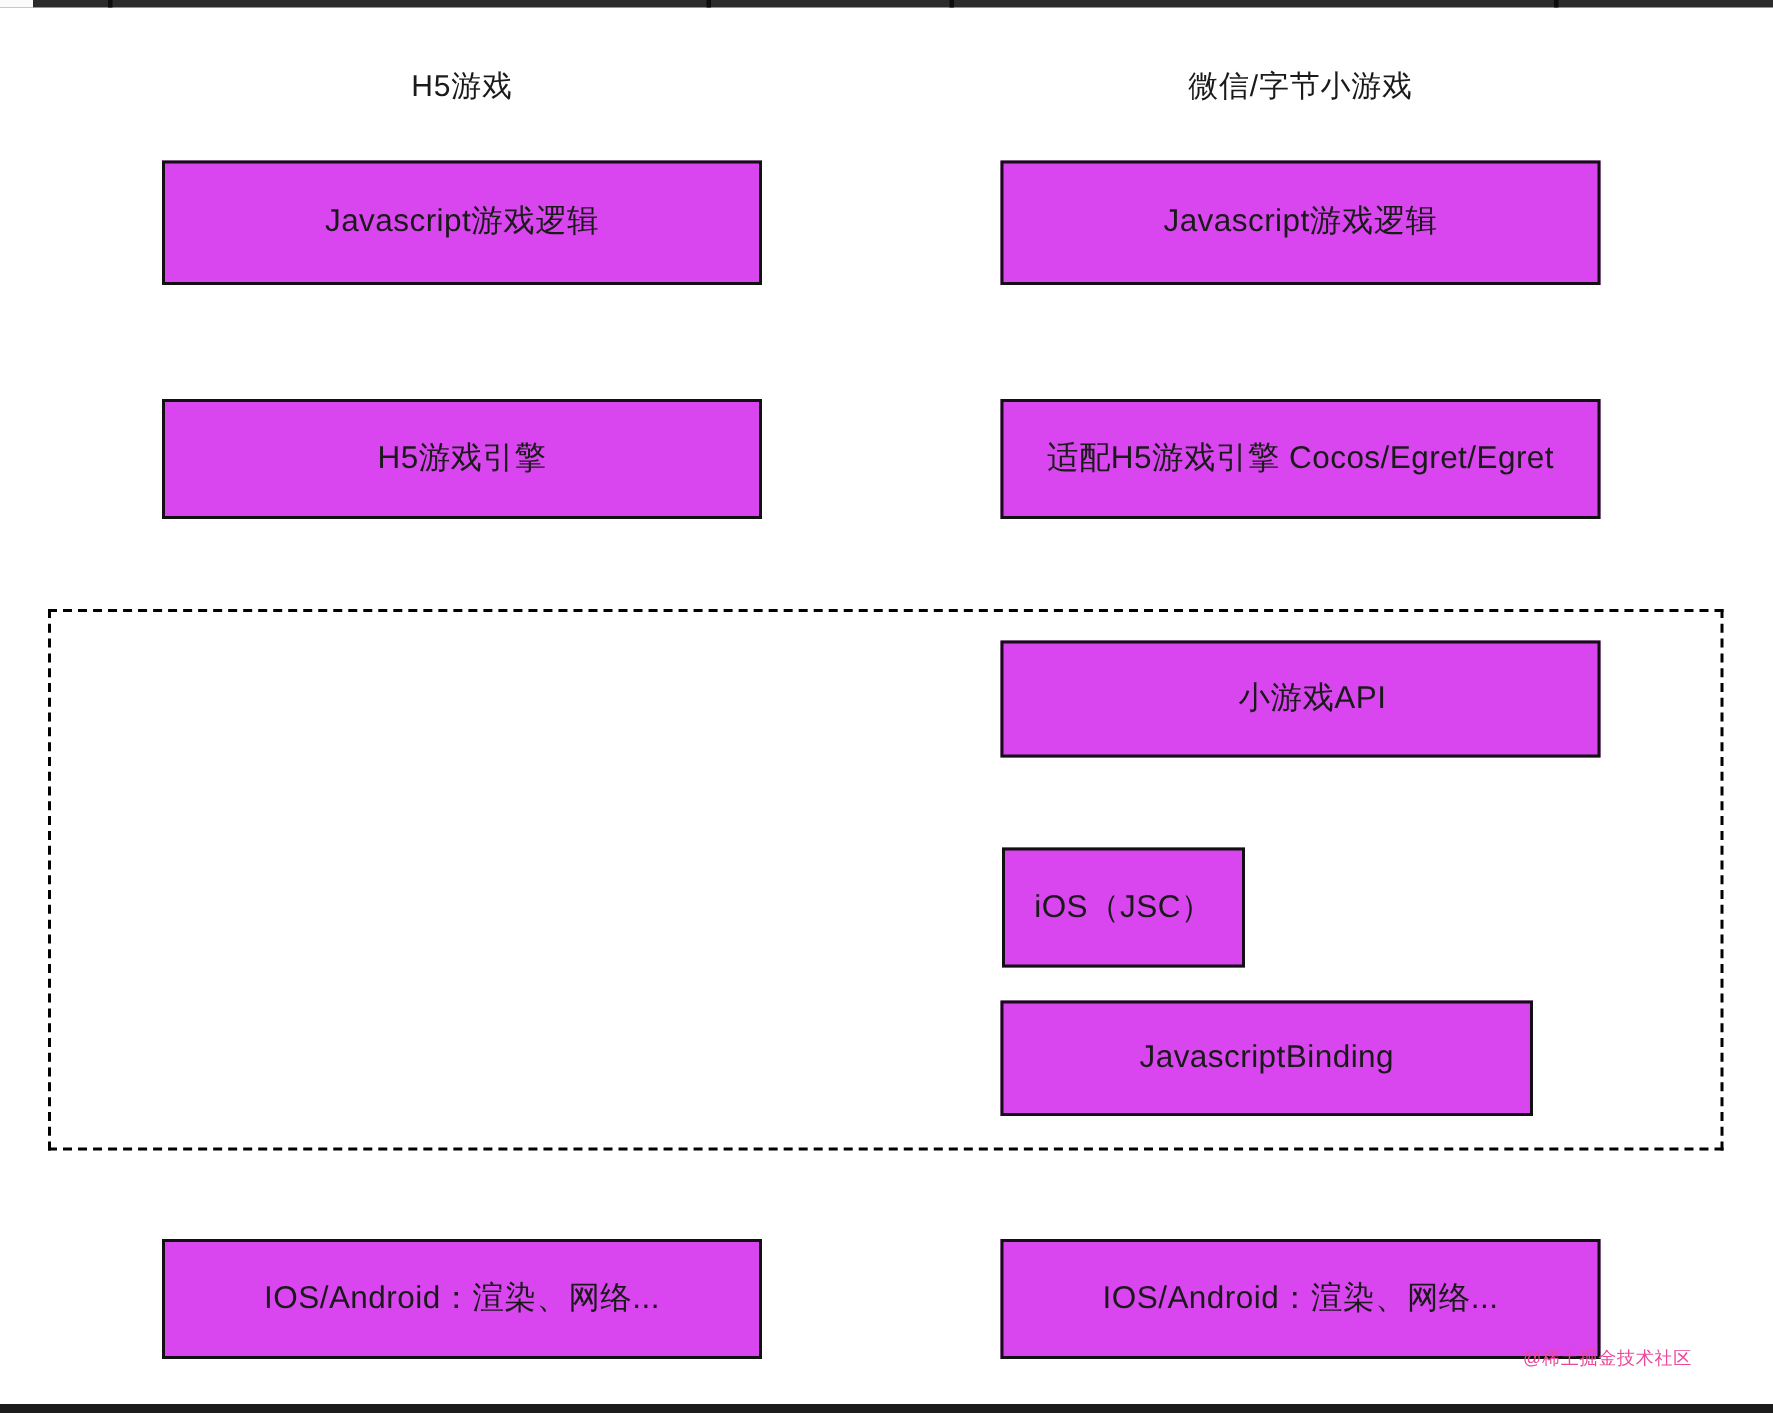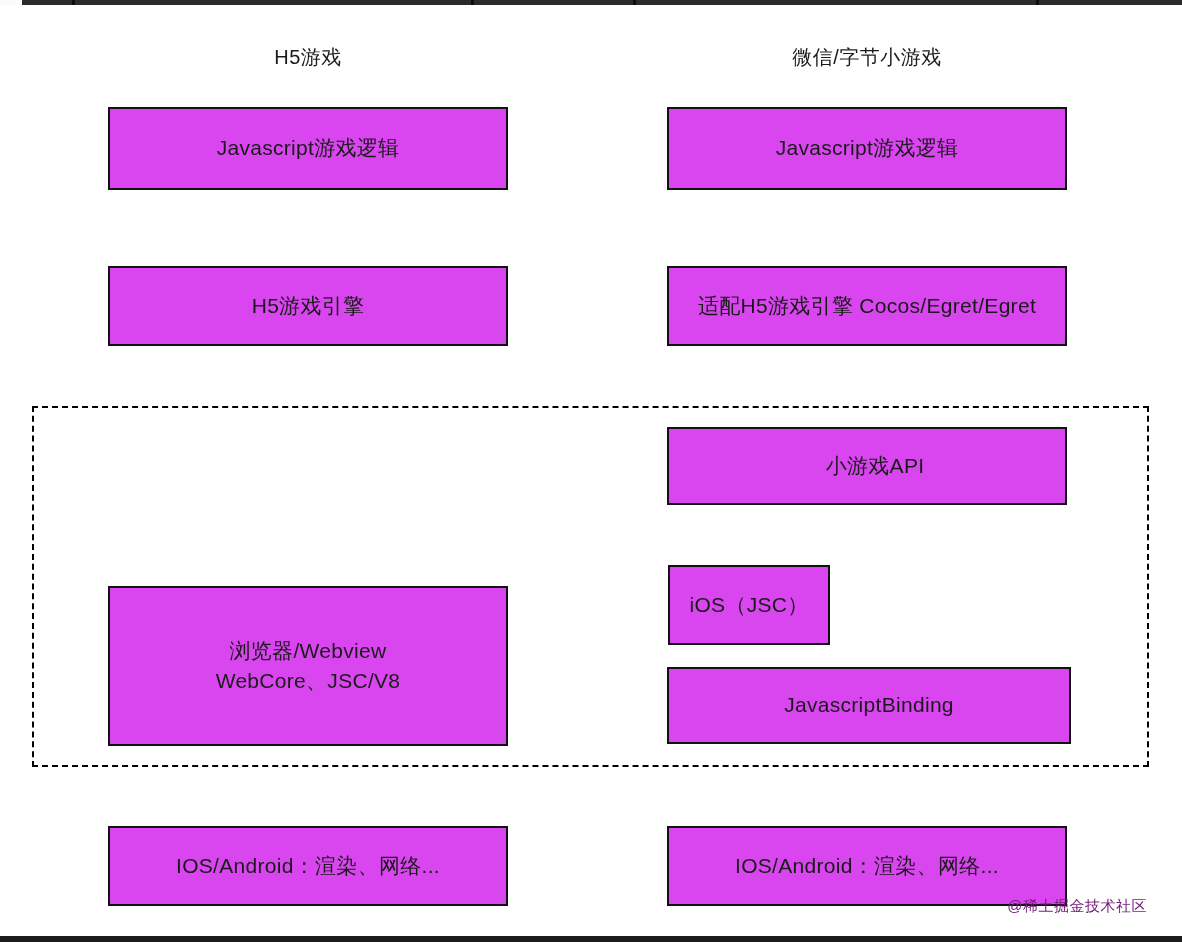--- a/index.html
+++ b/index.html
@@ -76,32 +76,32 @@
     background: transparent;
   }
 
   .box-l3 { left: 108px; top: 427px; width: 400px; height: 78px; }
   .box-r3 { left: 667px; top: 427px; width: 400px; height: 78px; padding-left: 16px; }
 
   .box-l4 { left: 108px; top: 586px; width: 400px; height: 160px; flex-direction: column; }
 
   .box-rios     { left: 668px; top: 565px; width: 162px; height: 80px; }
   .box-randroid { left: 908px; top: 565px; width: 162px; height: 80px; }
-  .box-rbind    { left: 667px; top: 667px; width: 404px; height: 77px; }
+  .box-rbind    { left: 667px; top: 667px; width: 355px; height: 77px; }
 
   .box-l5 { left: 108px; top: 826px; width: 400px; height: 80px; }
   .box-r5 { left: 667px; top: 826px; width: 400px; height: 80px; }
 
   .watermark {
     position: absolute;
-    right: 35px;
+    right: 54px;
     top: 897px;
-    font-size: 15px;
+    font-size: 12px;
     letter-spacing: 0.5px;
-    color: #701a75;
+    color: #ec4899;
     z-index: 5;
   }
 </style>
 </head>
 <body>
 
 <div class="stage">
 
   <div class="top-bar">
     <div class="light-block"></div>
@@ -117,24 +117,20 @@
   <div class="box box-l1">Javascript游戏逻辑</div>
   <div class="box box-r1">Javascript游戏逻辑</div>
 
   <div class="box box-l2">H5游戏引擎</div>
   <div class="box box-r2">适配H5游戏引擎 Cocos/Egret/Egret</div>
 
   <div class="dashed-container"></div>
 
   <div class="box box-r3">小游戏API</div>
 
-  <div class="box box-l4">
-    <span>浏览器/Webview</span>
-    <span>WebCore、JSC/V8</span>
-  </div>
 
   <div class="box box-rios">iOS（JSC）</div>
   <div class="box box-rbind">JavascriptBinding</div>
 
   <div class="box box-l5">IOS/Android：渲染、网络...</div>
   <div class="box box-r5">IOS/Android：渲染、网络...</div>
 
   <div class="watermark">@稀土掘金技术社区</div>
 
   <div class="bottom-bar"></div>

